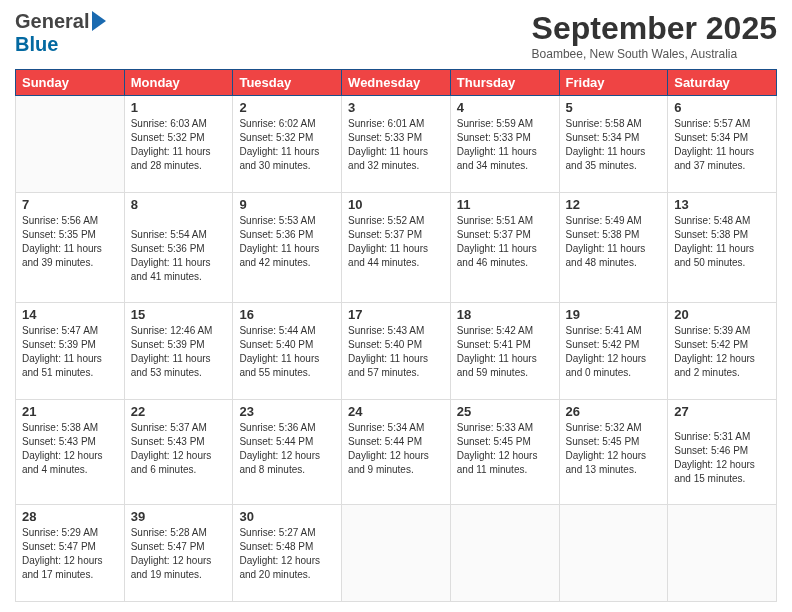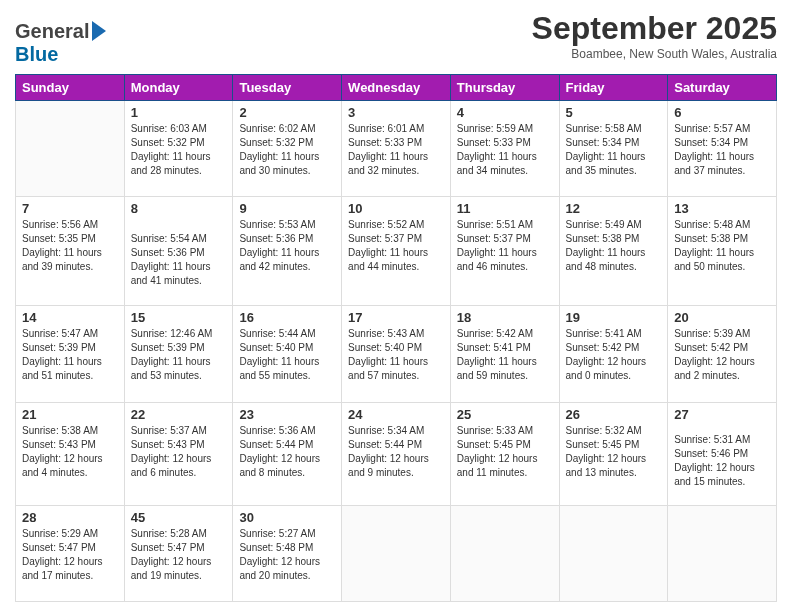--- a/index.html
+++ b/index.html
@@ -22,40 +22,39 @@
       justify-content: space-between;
       align-items: flex-start;
       margin-bottom: 8px;
     }
     .logo {
       display: flex;
       flex-direction: column;
       align-items: flex-start;
     }
     .title-section {
-      text-align: right;
     }
     .month-title {
       font-size: 32px;
       font-weight: bold;
       color: #333;
     }
     .location {
       font-size: 12px;
       color: #555;
     }
     .calendar {
       flex: 1;
       border: 1px solid #ccc;
       border-collapse: collapse;
       width: 100%;
       table-layout: fixed;
     }
     .calendar th {
-      background: #a21caf;
+      background: #ef4444;
       color: #fff;
       text-align: left;
       padding: 5px 6px;
       font-size: 13px;
       font-weight: bold;
       border: 1px solid #1a4f8a;
     }
     .calendar td {
       vertical-align: top;
       padding: 4px 6px;
@@ -75,21 +74,20 @@
       line-height: 1.4;
       color: #333;
     }
     .empty-cell {
       background: #fafafa;
     }
     .logo-container {
       display: flex;
       align-items: center;
       gap: 0;
-      margin-top: 10px;
     }
     .logo-g {
       font-size: 20px;
       font-weight: bold;
       color: #444;
     }
     .logo-b {
       font-size: 20px;
       font-weight: bold;
       color: #0369a1;
@@ -337,21 +335,21 @@
         </tr>
         <tr>
           <td>
             <span class="day-num">28</span>
             <div class="day-info" style="white-space: pre-line;">Sunrise: 5:29 AM
 Sunset: 5:47 PM
 Daylight: 12 hours
 and 17 minutes.</div>
           </td>
           <td>
-            <span class="day-num">45</span>
+            <span class="day-num">39</span>
             <div class="day-info" style="white-space: pre-line;">Sunrise: 5:28 AM
 Sunset: 5:47 PM
 Daylight: 12 hours
 and 19 minutes.</div>
           </td>
           <td>
             <span class="day-num">30</span>
             <div class="day-info" style="white-space: pre-line;">Sunrise: 5:27 AM
 Sunset: 5:48 PM
 Daylight: 12 hours

